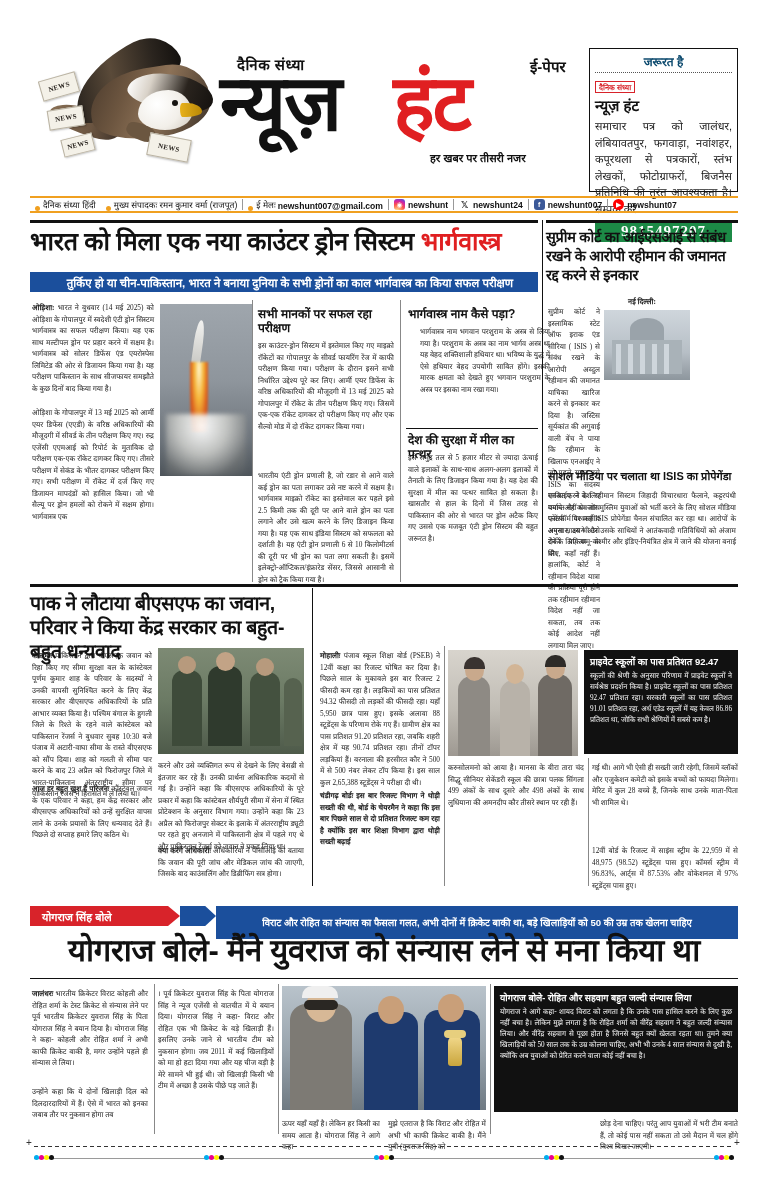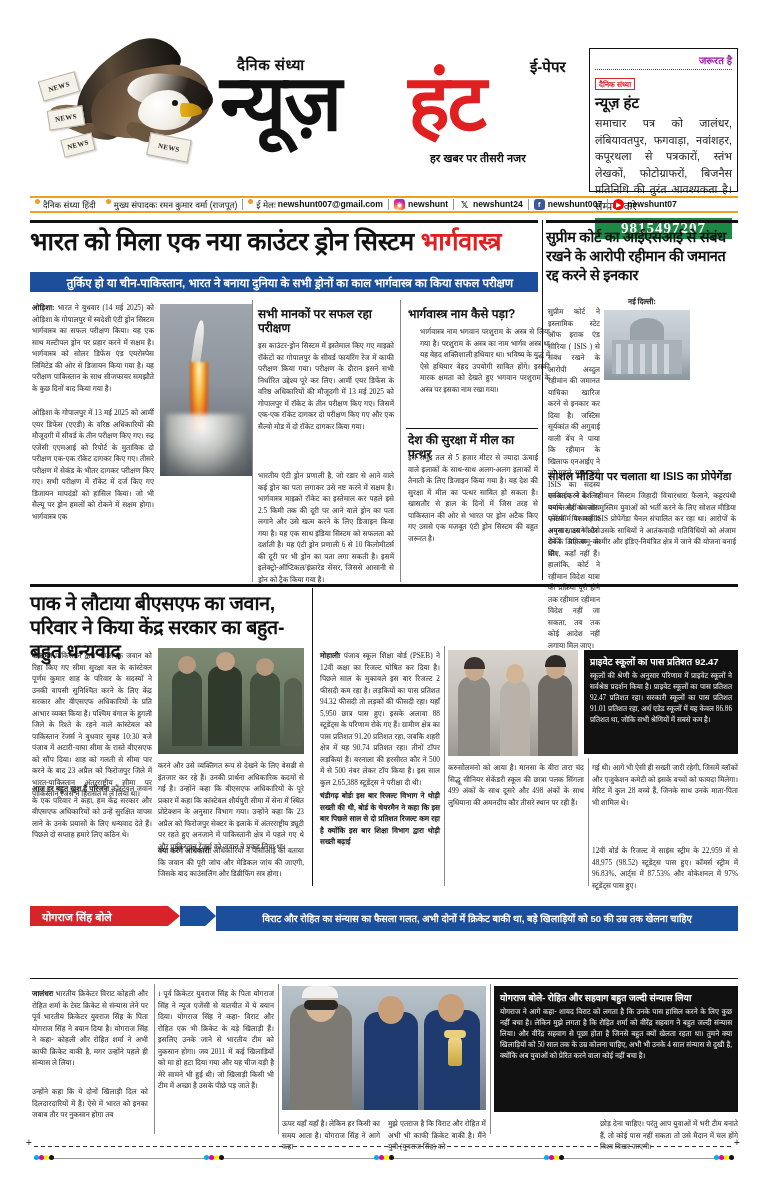--- a/index.html
+++ b/index.html
@@ -87,21 +87,21 @@
     position:absolute; left:190px; top:22px; width:420px; height:78px;
     display:flex; align-items:flex-start;gap:44px;
   }
   .m-black {
     font-size:78px; line-height:.92; font-weight:bold; color:#111;
     letter-spacing:-2px;
     font-family:"Liberation Sans", sans-serif;
   }
   .m-red {
     font-size:78px; line-height:.92; font-weight:bold; color:#e01f21;
-    letter-spacing:-2px; margin-left:24px;
+    letter-spacing:-2px; margin-left:9px;
     font-family:"Liberation Sans", sans-serif;
   }
   .m-tag {
     position:absolute; left:400px; top:104px;
     font-size:11px; font-weight:bold; color:#111;
   }
   .m-infobar {
     position:absolute; left:205px; top:120px; width:365px; height:17px;
     display:flex; align-items:stretch; border:1.5px solid #111; background:#fff;
   }
@@ -111,42 +111,42 @@
     font-family:"Liberation Serif", serif; white-space:nowrap;
   }
   .m-infobar > div:last-child { border-right:none; }
 
   
   .ad-box {
     position:absolute; left:589px; top:48px; width:149px; height:144px;
     border:1.5px solid #111; background:#fff; padding:4px 5px;
   }
   .ad-title {
-    text-align:right; font-size:10px; font-weight:bold; color:#a21caf;
+    text-align:center; font-size:12px; font-weight:bold; color:#0c4a6e;
     border-bottom:1px dotted #555; padding-bottom:2px; margin-bottom:3px;
   }
   .ad-badge {
     display:inline-block; border:1px solid #d8232a; color:#d8232a;
     font-size:7.5px; font-weight:bold; padding:0 3px; margin-bottom:2px;
   }
   .ad-name { font-size:15px; font-weight:bold; color:#111; margin-bottom:3px; }
   .ad-body { font-size:11px; line-height:1.5; color:#1a1a1a; text-align:justify; }
   .ad-phone {
     margin-top:4px; background:#1c8a46; color:#fff;
     text-align:center; font-size:15px; font-weight:bold;
     letter-spacing:1px; padding:2px 0; font-family:"Liberation Serif", serif;
   }
 
   
   .social-bar {
     position:absolute; left:30px; top:196px; width:708px; height:17px;
     border-top:2px solid #f0a020; border-bottom:2px solid #f0a020;
     display:flex; align-items:center; font-size:8.6px; color:#111;
   }
-  .sb-item { display:flex; align-items:flex-start; padding:0 5px; white-space:nowrap; }
+  .sb-item { display:flex; align-items:flex-end; padding:0 5px; white-space:nowrap; }
   .sb-sep { width:1px; height:11px; background:#999; }
   .dot-o { width:5px; height:5px; border-radius:50%; background:#f0a020; margin-right:3px; display:inline-block; }
   .sb-bold { font-weight:bold; }
   .ico {
     width:11px; height:11px; margin-right:3px; border-radius:3px;
     display:inline-flex; align-items:center; justify-content:center;
     font-size:7px; color:#fff; font-weight:bold; flex:none;
   }
   .ico-ig { background: radial-gradient(circle at 30% 110%, #fdf497, #fd5949 45%, #d6249f 70%, #285AEB 100%); }
   .ico-x  { background:#fff; color:#111; font-size:9px; }
@@ -203,21 +203,21 @@
     background:#d8232a; color:#fff; font-size:11px; font-weight:bold;
     display:flex; align-items:center; padding-left:12px;
     clip-path: polygon(0 0, 92% 0, 100% 50%, 92% 100%, 0 100%);
   }
   .strip-arrow {
     position:absolute; left:150px; top:0; width:36px; height:20px;
     background:#1b4f9c;
     clip-path: polygon(0 0, 70% 0, 100% 50%, 70% 100%, 0 100%);
   }
   .strip-blue {
-    position:absolute; left:186px; top:0; width:522px; height:25px;
+    position:absolute; left:186px; top:0; width:522px; height:33px;
     background:#1b4f9c; color:#fff; font-size:9.6px; font-weight:bold;
     display:flex; align-items:center; justify-content:center; white-space:nowrap;
   }
 
   
   .cmyk { position:absolute; display:flex; }
   .cmyk i { width:5px; height:5px; display:block; border-radius:50%; }
   .c-c{background:#00aeef}.c-m{background:#ec008c}.c-y{background:#fff200}.c-k{background:#111}
   .dash-line {
     position:absolute; left:34px; top:1146px; width:700px; height:1px;
@@ -438,20 +438,21 @@
 
   <div class="vr-thin" style="left:444px; top:646px; height:240px;"></div>
   <div class="vr-thin" style="left:588px; top:758px; height:128px;"></div>
 
   <div class="strip">
     <div class="strip-red">योगराज सिंह बोले</div>
     <div class="strip-arrow"></div>
     <div class="strip-blue">विराट और रोहित का संन्यास का फैसला गलत, अभी दोनों में क्रिकेट बाकी था, बड़े खिलाड़ियों को 50 की उम्र तक खेलना चाहिए</div>
   </div>
 
+  <h2 class="headline" style="left:30px; top:934px; width:708px; font-size:31px; text-align:center;">योगराज बोले- मैंने युवराज को संन्यास लेने से मना किया था</h2>
 
   <div class="hr-thin" style="left:30px; top:978px; width:708px;"></div>
 
   <div class="col-text" style="left:32px; top:988px; width:116px;">
     <b>जालंधरः</b>
     <span>भारतीय क्रिकेटर विराट कोहली और रोहित शर्मा के टेस्ट क्रिकेट से संन्यास लेने पर पूर्व भारतीय क्रिकेटर युवराज सिंह के पिता योगराज सिंह ने बयान दिया है। योगराज सिंह ने कहा- कोहली और रोहित शर्मा ने अभी काफी क्रिकेट बाकी है, मगर उन्होंने पहले ही संन्यास ले लिया।</span>
   </div>
   <div class="col-text" style="left:32px; top:1086px; width:116px;">उन्होंने कहा कि ये दोनों खिलाड़ी दिल को दिलदारदारियों में हैं। ऐसे में भारत को इनका जबाब तौर पर नुकसान होगा तब</div>
 
   <div class="col-text" style="left:158px; top:988px; width:116px;">। पूर्व क्रिकेटर युवराज सिंह के पिता योगराज सिंह ने न्यूज एजेंसी से बातचीत में ये बयान दिया। योगराज सिंह ने कहा- विराट और रोहित एक भी क्रिकेट के बड़े खिलाड़ी हैं। इसलिए उनके जाने से भारतीय टीम को नुकसान होगा। जब 2011 में कई खिलाड़ियों को मा हो हटा दिया गया और यह चीज बड़ी है मेरे सामने भी हुई थी। जो खिलाड़ी किसी भी टीम में अच्छा है उसके पीछे पड़ जाते हैं।</div>

